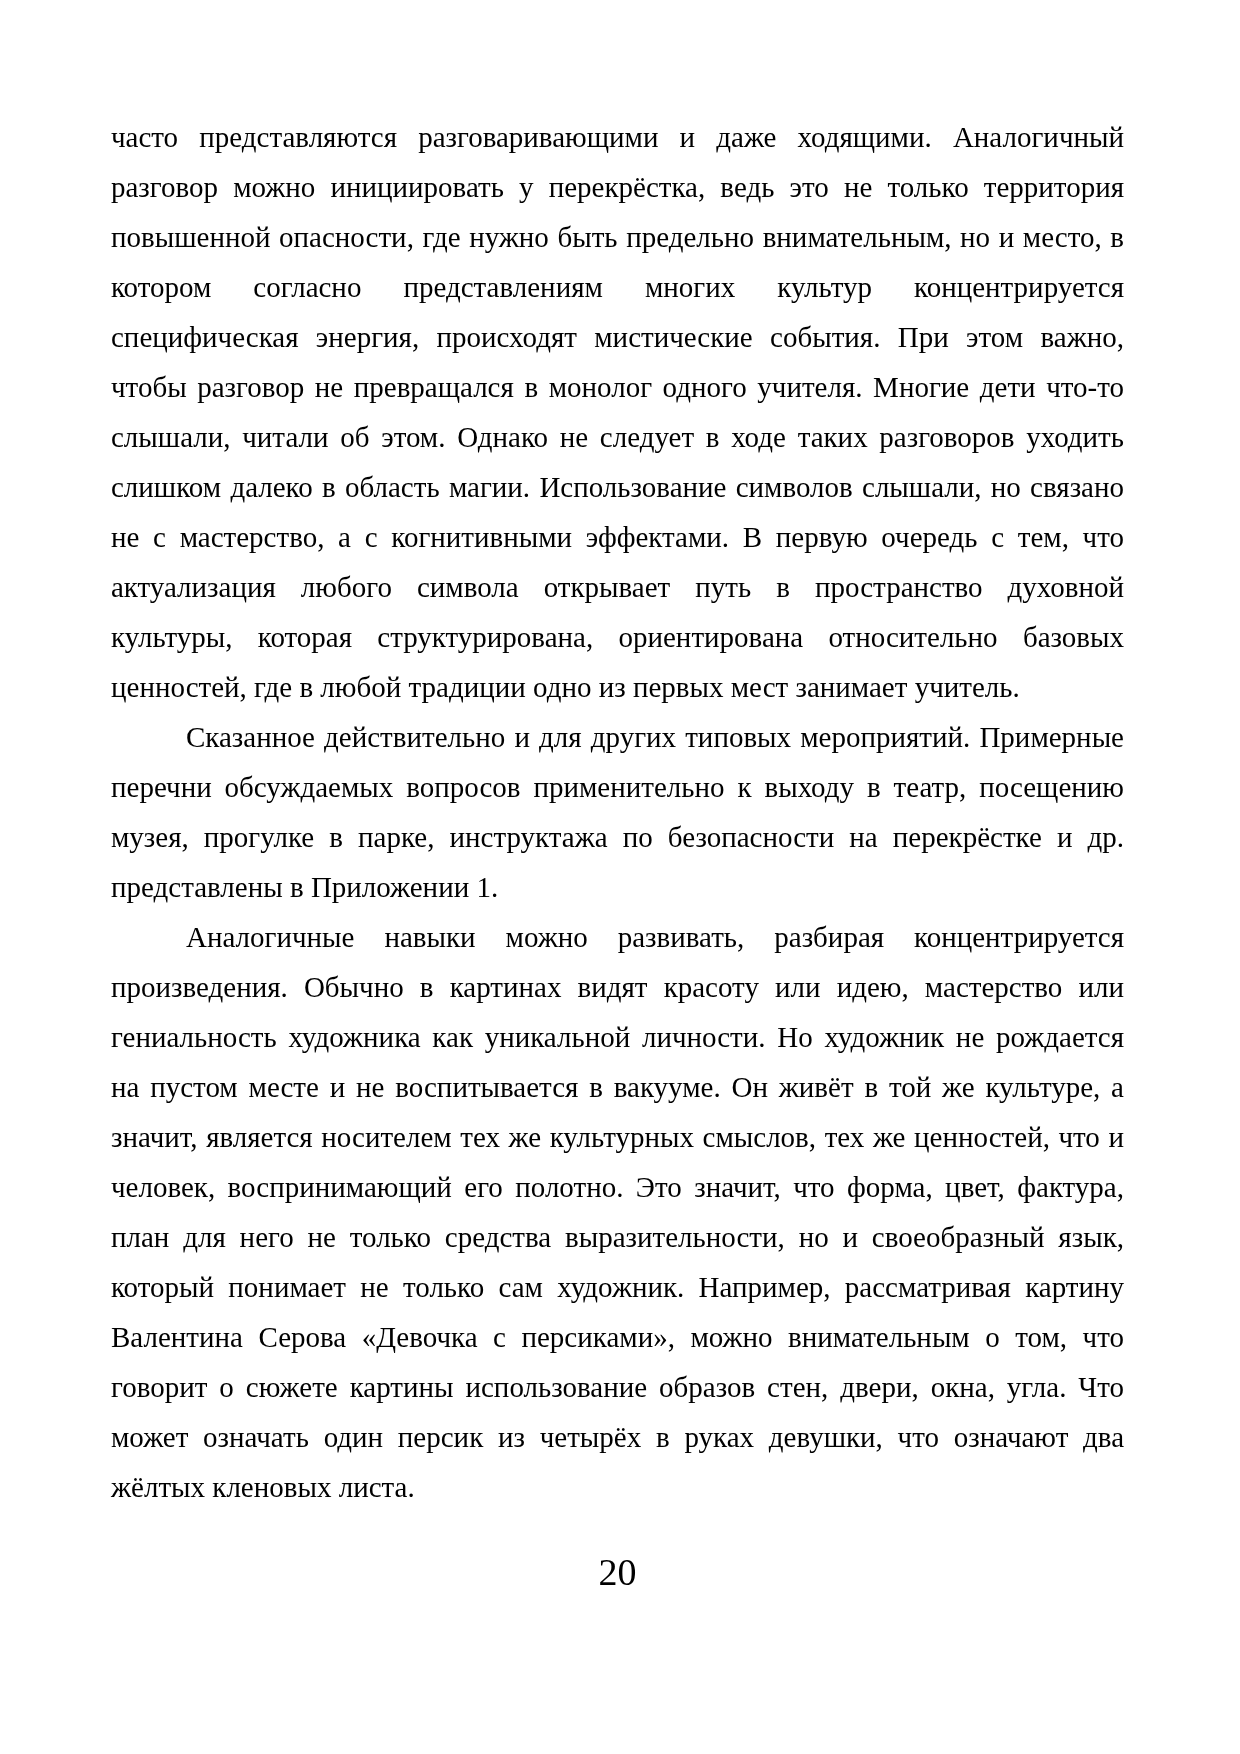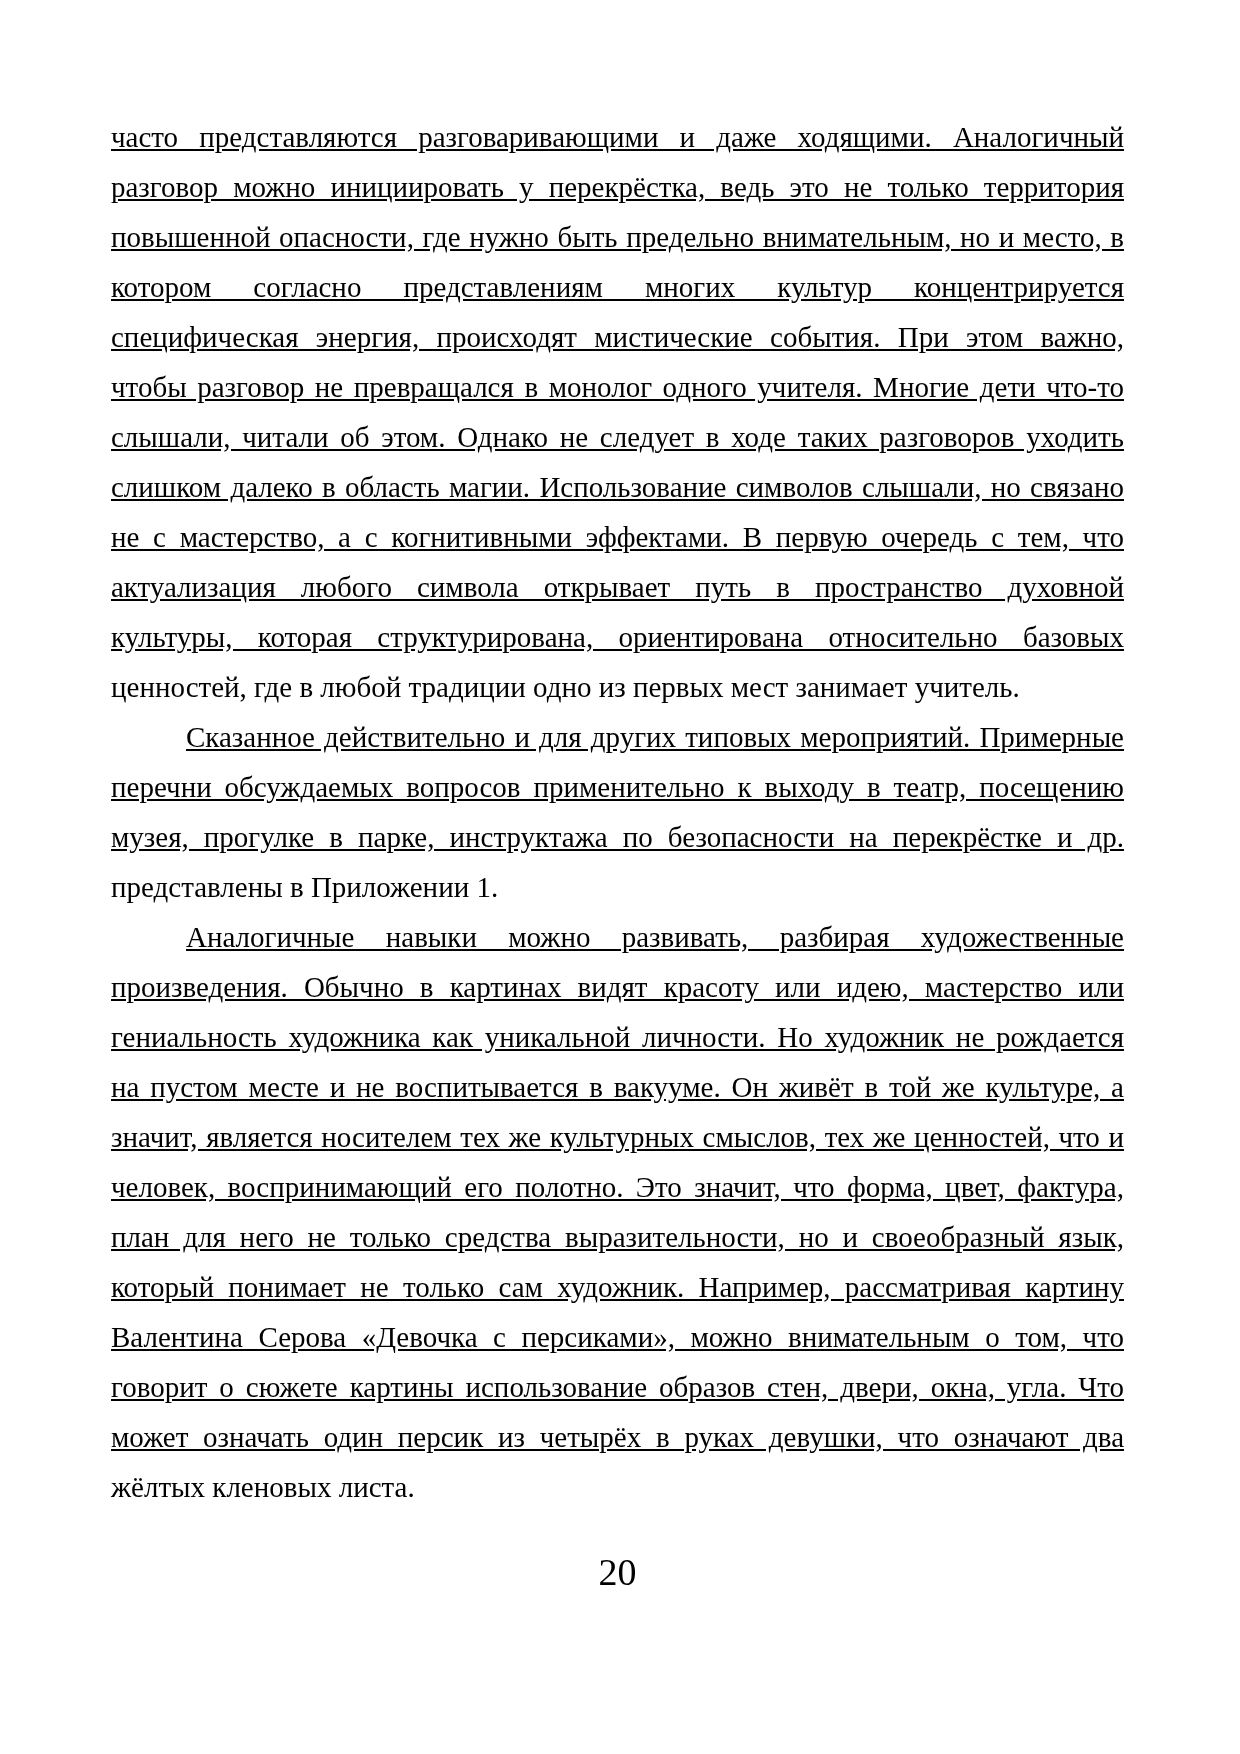--- a/index.html
+++ b/index.html
@@ -30,21 +30,20 @@
   }
   .line {
     font-size: 29px;
     line-height: 50px;
     white-space: normal;
   }
   
   .j {
     text-align: justify;
     text-align-last: justify;
-    text-decoration: underline;
   }
   
   .ind {
     text-indent: 75px;
   }
   .page-number {
     margin-top: 35px;
     text-align: center;
     font-size: 38px;
     line-height: 50px;
@@ -72,21 +71,21 @@
     </div>
 
     <div class="para">
       <div class="line j ind">Сказанное действительно и для других типовых мероприятий. Примерные</div>
       <div class="line j">перечни обсуждаемых вопросов применительно к выходу в театр, посещению</div>
       <div class="line j">музея, прогулке в парке, инструктажа по безопасности на перекрёстке и др.</div>
       <div class="line">представлены в Приложении 1.</div>
     </div>
 
     <div class="para">
-      <div class="line j ind">Аналогичные навыки можно развивать, разбирая художественные</div>
+      <div class="line j ind">Аналогичные навыки можно развивать, разбирая концентрируется</div>
       <div class="line j">произведения. Обычно в картинах видят красоту или идею, мастерство или</div>
       <div class="line j">гениальность художника как уникальной личности. Но художник не рождается</div>
       <div class="line j">на пустом месте и не воспитывается в вакууме. Он живёт в той же культуре, а</div>
       <div class="line j">значит, является носителем тех же культурных смыслов, тех же ценностей, что и</div>
       <div class="line j">человек, воспринимающий его полотно. Это значит, что форма, цвет, фактура,</div>
       <div class="line j">план для него не только средства выразительности, но и своеобразный язык,</div>
       <div class="line j">который понимает не только сам художник. Например, рассматривая картину</div>
       <div class="line j">Валентина Серова «Девочка с персиками», можно внимательным о том, что</div>
       <div class="line j">говорит о сюжете картины использование образов стен, двери, окна, угла. Что</div>
       <div class="line j">может означать один персик из четырёх в руках девушки, что означают два</div>

